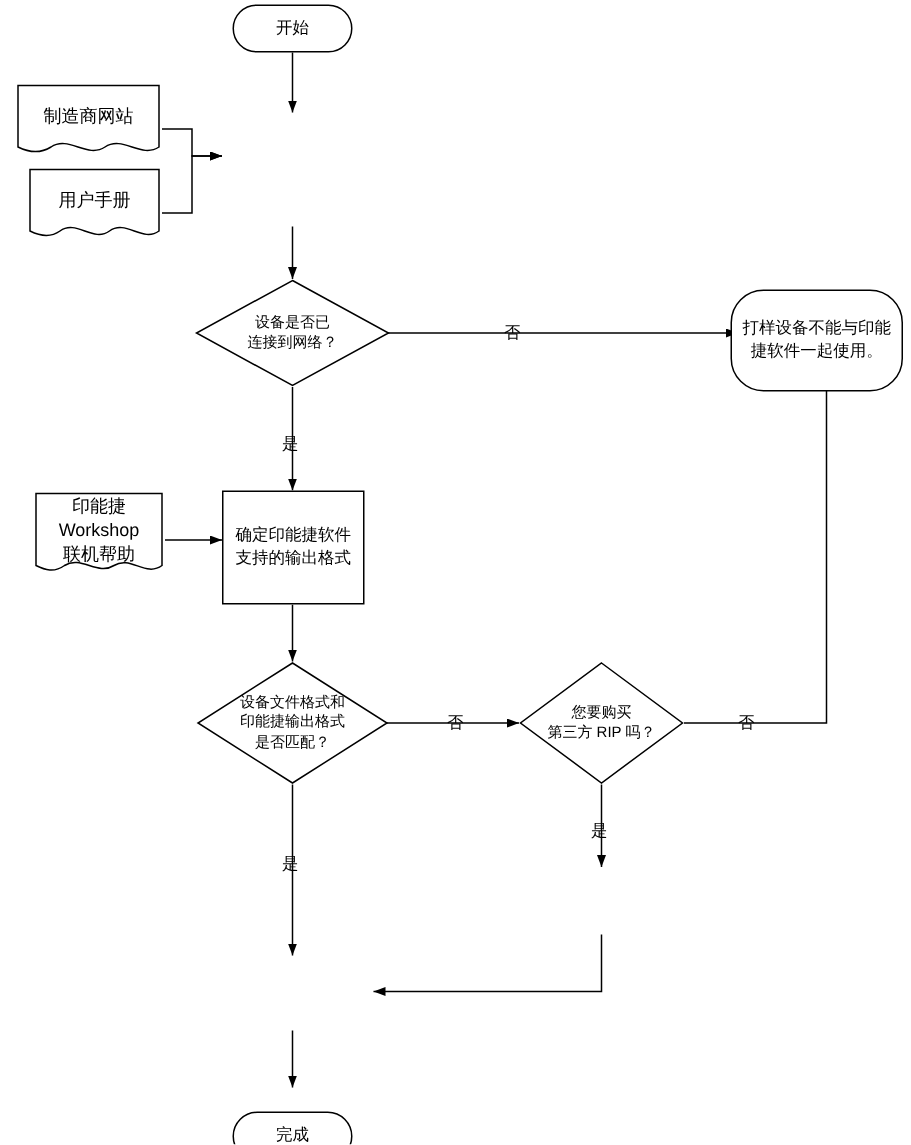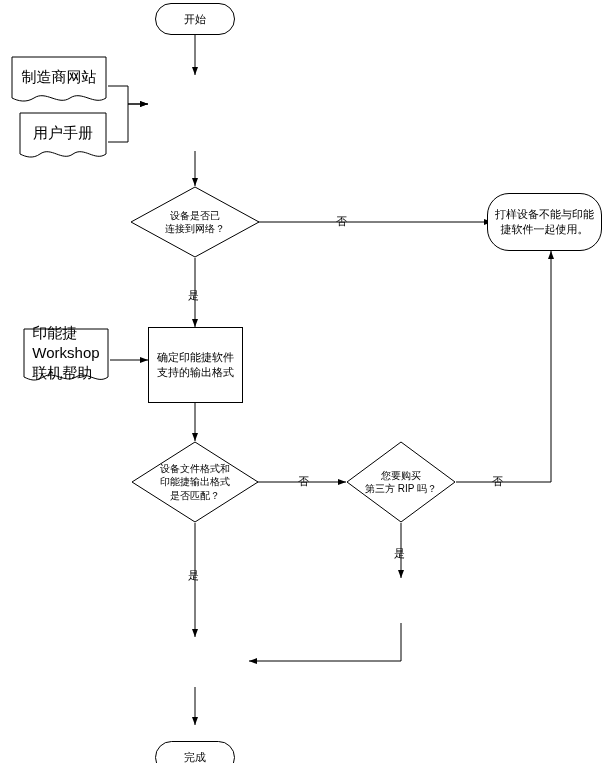--- a/index.html
+++ b/index.html
@@ -71,22 +71,22 @@
   }
   .doc-label {
     position: absolute;
     left: 0;
     top: 0;
     width: 100%;
     height: 100%;
     display: flex;
     align-items: center;
     justify-content: center;
-    text-align: left;
-    font-size: 15px;
+    text-align: center;
+    font-size: 12px;
     line-height: 1.35;
     color: #000000;
     white-space: pre-line;
     padding-bottom: 6px;
     box-sizing: border-box;
   }
   .edge-label {
     position: absolute;
     font-size: 11px;
     color: #000000;
@@ -164,21 +164,21 @@
 
 
   <div class="decision-wrap" style="left:130px; top:186px; width:130px; height:72px;">
     <svg width="130" height="72" viewBox="0 0 130 72">
       <polygon points="65,1 129,36 65,71 1,36" fill="#ffffff" stroke="#000000" stroke-width="1"></polygon>
     </svg>
     <div class="decision-label">设备是否已
 连接到网络？</div>
   </div>
 
-  <div class="node terminator" style="left:487px; top:193px; width:115px; height:58px;">
+  <div class="node terminator" style="left:487px; top:193px; width:115px; height:68px;">
     <span>打样设备不能与印能
 捷软件一起使用。</span>
   </div>
 
   <div class="doc-wrap" style="left:22px; top:326px; width:88px; height:60px;">
     <svg width="88" height="60" viewBox="0 0 88 60">
       <path d="M2,3 L86,3 L86,51 C75,59 65,44 54,51 C43,58 32,44 21,51 C14,56 8,54 2,51 Z" fill="#ffffff" stroke="#000000" stroke-width="1"></path>
     </svg>
     <div class="doc-label">印能捷
 Workshop

